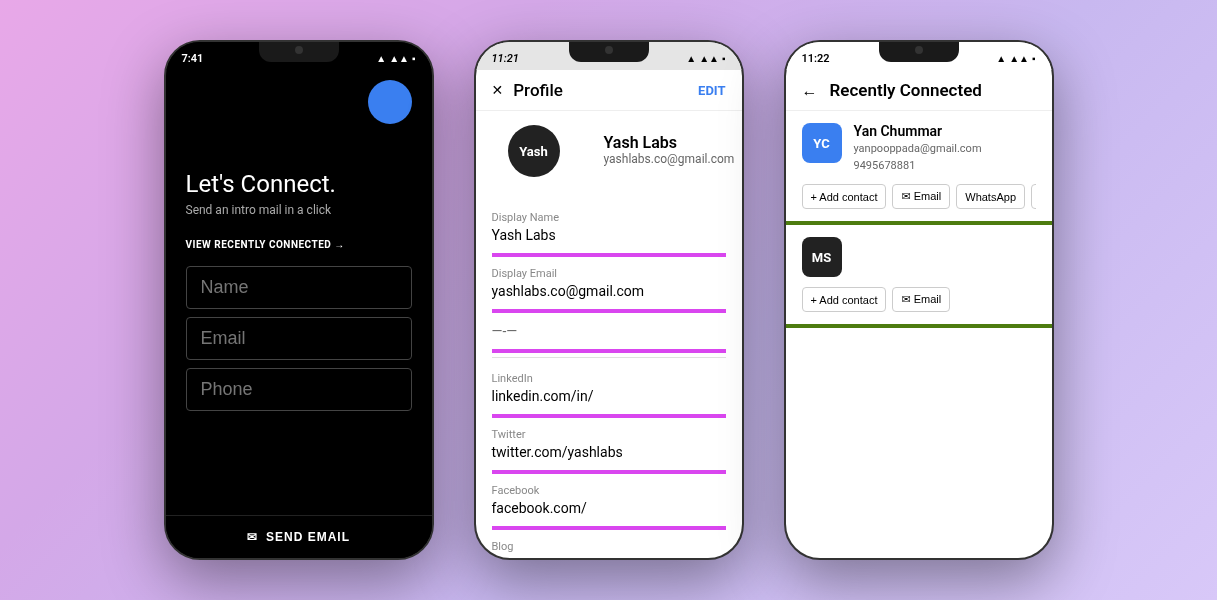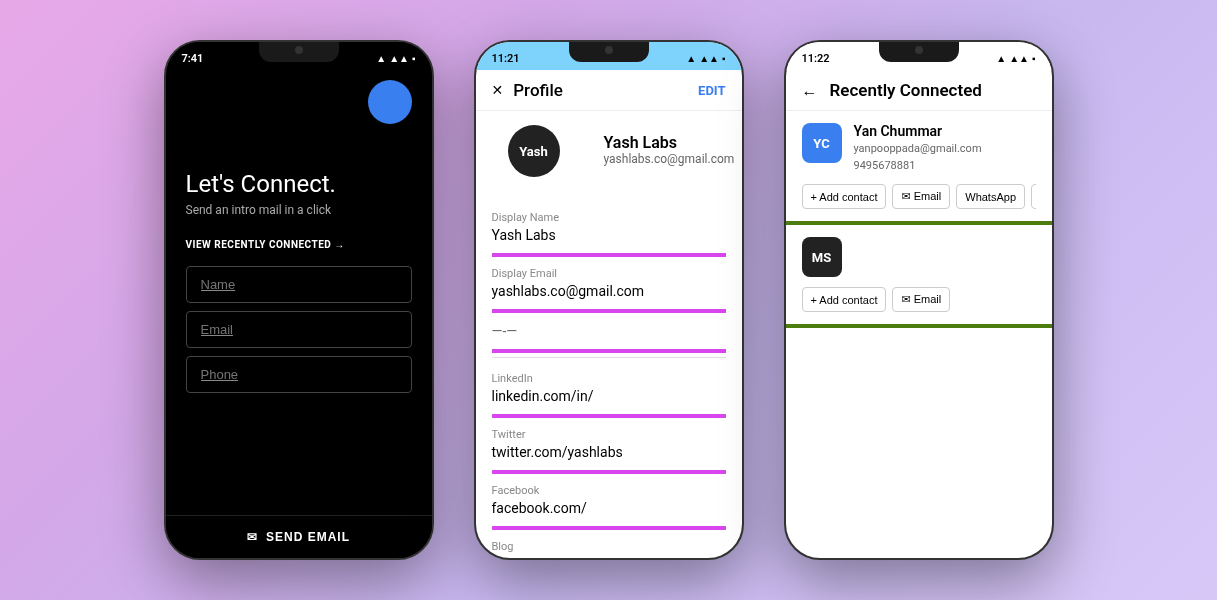--- a/index.html
+++ b/index.html
@@ -39,21 +39,21 @@
       display: flex;
       justify-content: space-between;
       align-items: center;
       padding: 8px 16px 4px;
       font-size: 11px;
       font-weight: 600;
       height: 28px;
     }
 
     .status-bar.dark { background: #000; color: #fff; }
-    .status-bar.light { background: #7dd3fc; color: #000; }
+    .status-bar.light { background: #e5e5e5; color: #000; font-style: italic; }
     .status-bar.white-bg { background: #fff; color: #000; }
 
     .status-icons { display: flex; align-items: center; gap: 3px; font-size: 10px; }
 
     
     .phone1-screen {
       background: #000;
       height: 100%;
       display: flex;
       flex-direction: column;
@@ -113,23 +113,22 @@
       gap: 8px;
       flex: 1;
     }
 
     .form-input {
       background: transparent;
       border: 1px solid #444;
       border-radius: 4px;
       padding: 10px 14px;
       color: #888;
-      font-size: 13px;
+      font-size: 18px;
       width: 100%;
-      text-decoration: underline;
     }
 
     .send-email-btn {
       background: #000;
       border: none;
       color: #fff;
       font-size: 12px;
       font-weight: 700;
       letter-spacing: 1px;
       padding: 14px;

